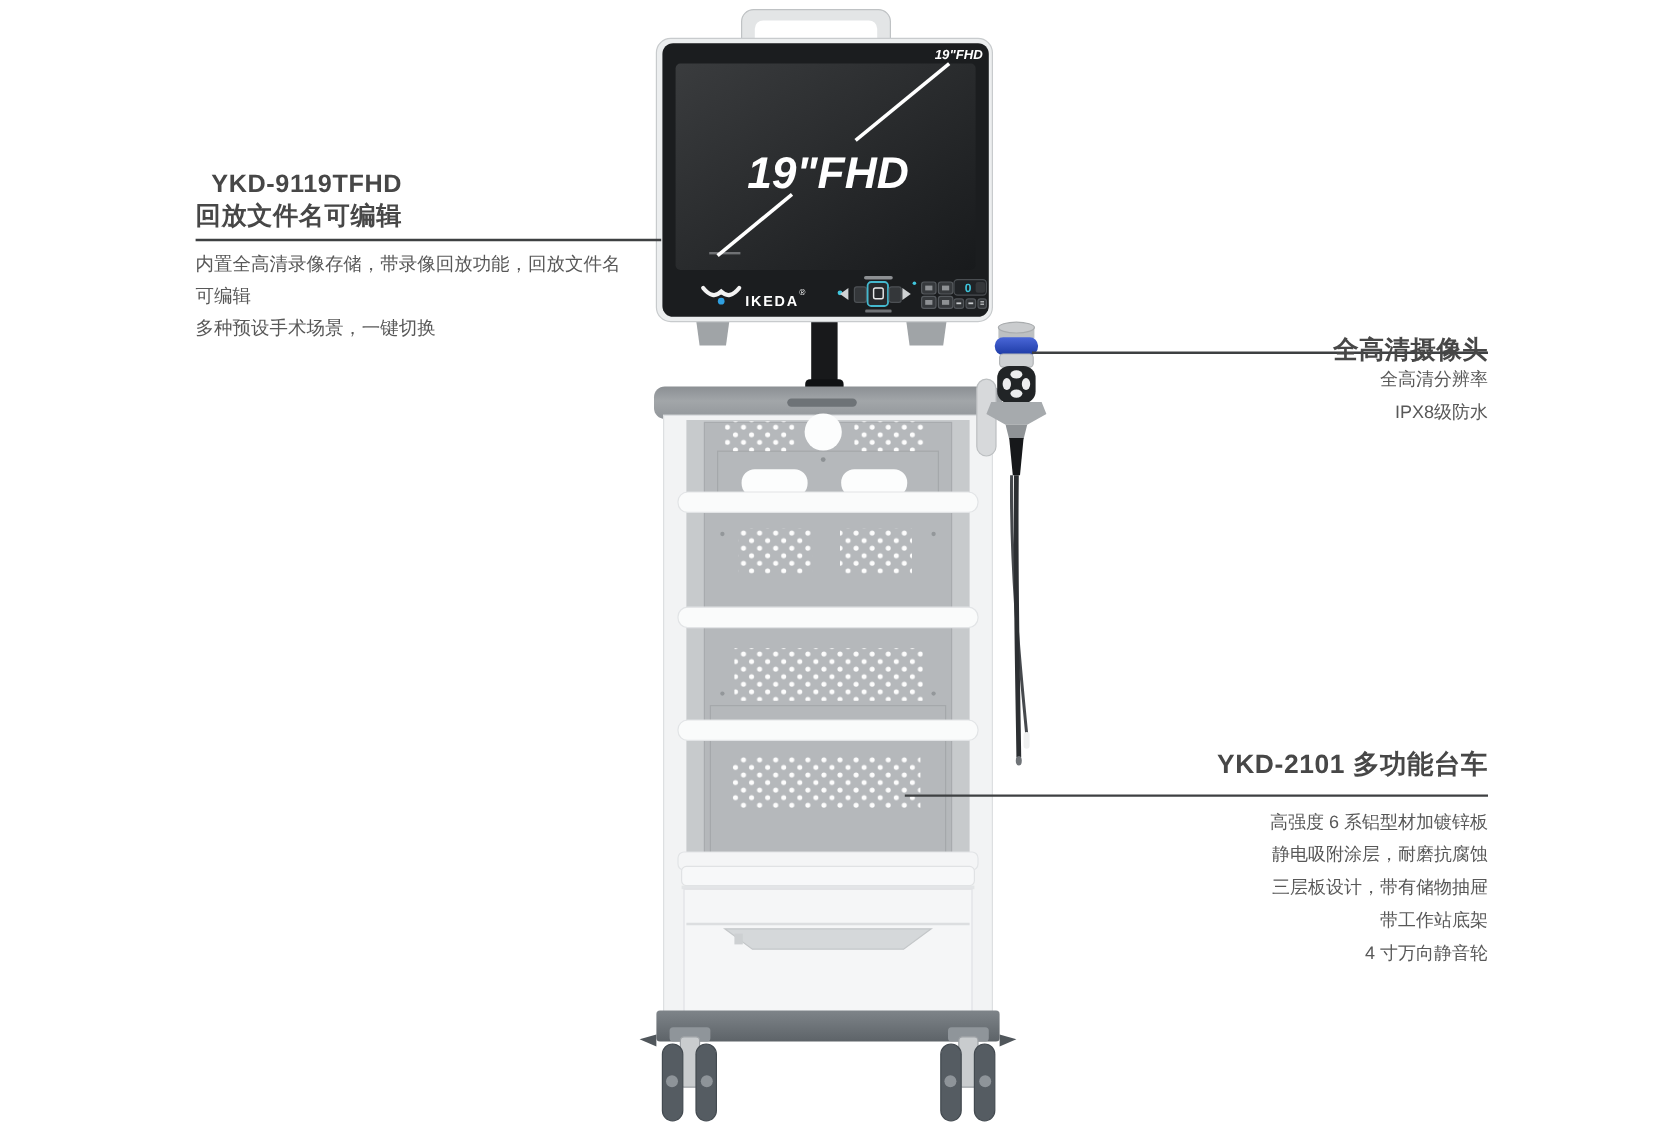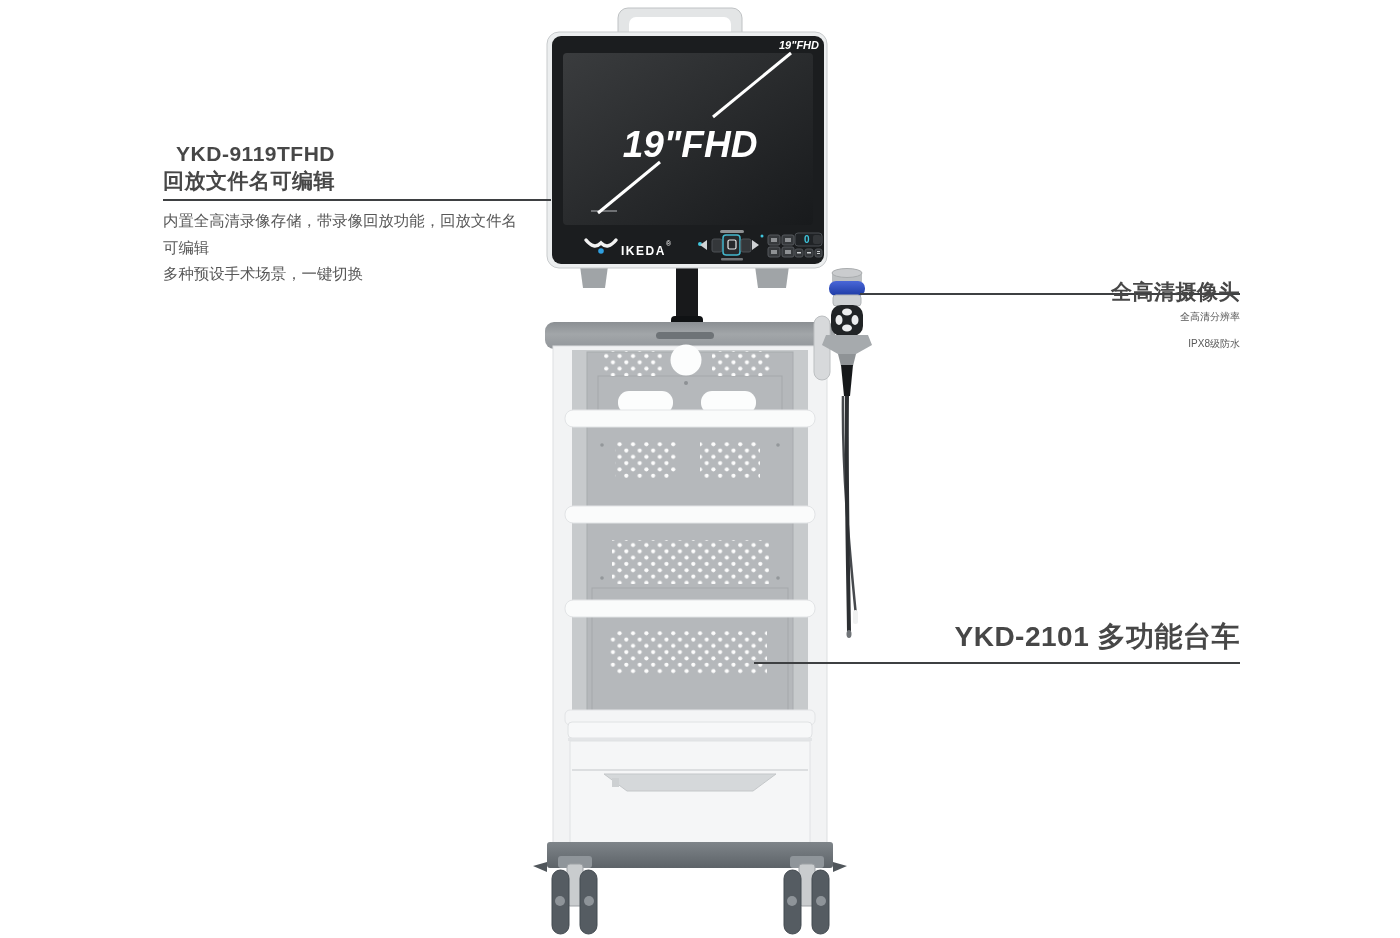--- a/index.html
+++ b/index.html
@@ -4,22 +4,22 @@
 <style>
   html,body{margin:0;padding:0;background:#ffffff;}
   .stage{position:relative;width:1400px;height:938px;background:#ffffff;overflow:hidden;
          font-family:"Liberation Sans","DejaVu Sans",sans-serif;}
   svg.art{position:absolute;left:0;top:0;}
   .blk{position:absolute;color:#585858;}
   .title{font-size:21px;font-weight:bold;color:#474747;line-height:27px;letter-spacing:.5px;}
   .title-left{left:163px;top:140px;text-align:right;}
   .feats-left{left:163px;top:208px;width:358px;font-size:15.4px;line-height:26.7px;color:#585858;}
   .title-cam{right:160px;top:242px;text-align:center;margin-top:36px;}
-  .feats-cam{right:160px;top:303px;text-align:right;font-size:10px;line-height:27px;color:#585858;}
-  .title-cart{right:160px;top:623px;text-align:right;font-size:28px;}
+  .feats-cam{right:160px;top:303px;text-align:right;font-size:15px;line-height:27px;color:#585858;}
+  .title-cart{right:160px;top:623px;text-align:right;font-size:22px;}
   .feats-cart{right:160px;top:672px;text-align:right;font-size:15px;line-height:27.2px;color:#585858;}
   .svgtxt{font-family:"Liberation Sans","DejaVu Sans",sans-serif;}
 </style>
 </head>
 <body>
 
 <div class="stage">
 
 <svg class="art" width="1400" height="938" viewBox="0 0 1400 938">
   <defs>
@@ -221,14 +221,21 @@
   <div>多种预设手术场景，一键切换</div>
 </div>
 
 <div class="blk title title-cam">全高清摄像头</div>
 <div class="blk feats-cam">
   <div>全高清分辨率</div>
   <div>IPX8级防水</div>
 </div>
 
 <div class="blk title title-cart">YKD-2101 多功能台车</div>
+<div class="blk feats-cart">
+  <div>高强度 6 系铝型材加镀锌板</div>
+  <div>静电吸附涂层，耐磨抗腐蚀</div>
+  <div>三层板设计，带有储物抽屉</div>
+  <div>带工作站底架</div>
+  <div>4 寸万向静音轮</div>
+</div>
 
 </div>
 
 </body></html>

